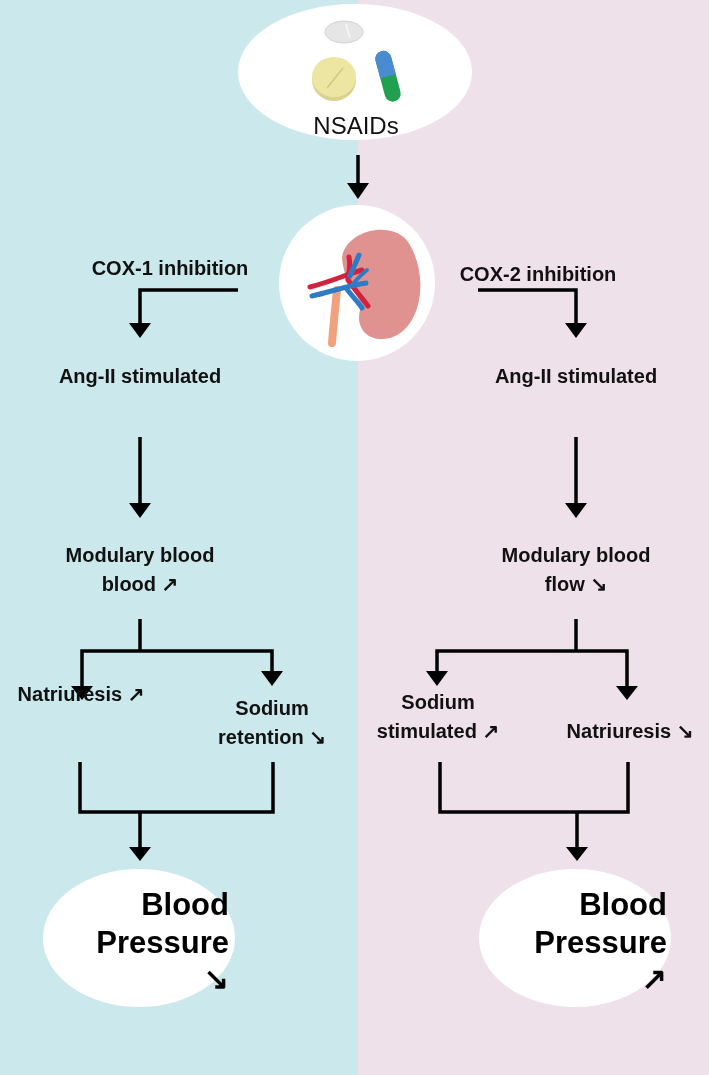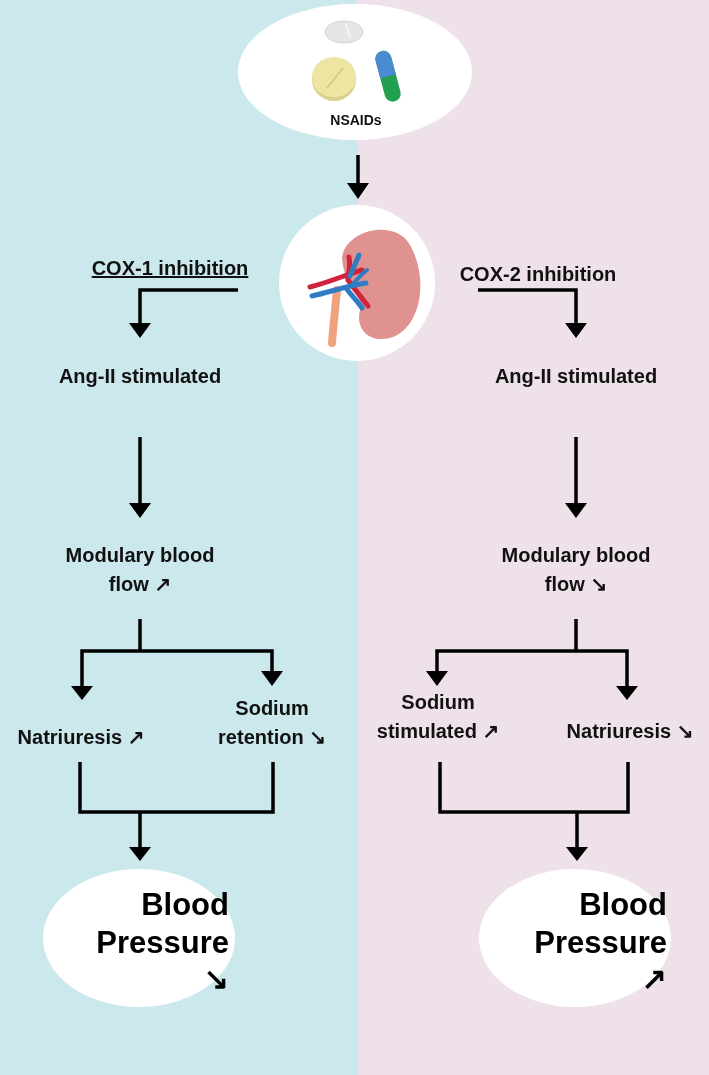--- a/index.html
+++ b/index.html
@@ -3,21 +3,21 @@
 <meta charset="utf-8">
 <style>
   html, body { margin: 0; padding: 0; }
   body { width: 709px; height: 1075px; position: relative; overflow: hidden; font-family: "Liberation Sans", sans-serif; }
   .bg-left { position: absolute; left: 0; top: 0; width: 358px; height: 1075px; }
   .bg-right { position: absolute; left: 358px; top: 0; width: 351px; height: 1075px; }
   svg.lines { position: absolute; left: 0; top: 0; width: 709px; height: 1075px; }
   .lbl { position: absolute; font-weight: bold; color: #111; text-align: center; font-size: 20px; line-height: 29px; white-space: nowrap; }
   .bp { position: absolute; font-weight: bold; color: #000; text-align: right; font-size: 31px; line-height: 38px; }
   .bp .arrow { font-size: 30px; line-height: 34px; display: block; }
-  .nsaid-label { position: absolute; left: 296px; top: 112px; width: 120px; text-align: center; font-weight: bold; font-size: 14px; color: #111; }
+  .nsaid-label { position: absolute; left: 296px; top: 112px; width: 120px; text-align: center; font-weight: normal; font-size: 24px; color: #111; }
 </style>
 </head>
 <body>
 
 <div class="bg-left" style="background: rgb(203, 232, 236);"></div>
 <div class="bg-right" style="background: rgb(239, 225, 234);"></div>
 
 <svg class="lines" viewBox="0 0 709 1075">
   <defs>
     <marker id="ah" viewBox="0 0 10 10" refX="5" refY="9" markerWidth="7.5" markerHeight="6" orient="auto-start-reverse" markerUnits="strokeWidth">
@@ -95,29 +95,29 @@
   <g>
     <polyline points="440,762 440,812 628,812 628,762" fill="none" stroke="#000" stroke-width="3.5"></polyline>
     <line x1="577" y1="812" x2="577" y2="847" stroke="#000" stroke-width="3.5"></line>
     <polygon points="566,847 588,847 577,861" fill="#000"></polygon>
   </g>
   <ellipse cx="575" cy="938" rx="96" ry="69" fill="#ffffff"></ellipse>
 </svg>
 
 <div class="nsaid-label">NSAIDs</div>
 
-<div class="lbl" style="left:60px; top:254px; width:220px;text-decoration:underline;">COX-1 inhibition</div>
+<div class="lbl" style="left:60px; top:254px; width:220px;">COX-1 inhibition</div>
 <div class="lbl" style="left:20px; top:362px; width:240px;">
   <div>Ang-II stimulated</div>
 </div>
 <div class="lbl" style="left:30px; top:541px; width:220px;">
   <div>Modulary blood</div>
-  <div>flow ↗</div>
+  <div>blood ↗</div>
 </div>
-<div class="lbl" style="left:0px; top:723px; width:162px;">Natriuresis ↗</div>
+<div class="lbl" style="left:0px; top:680px; width:162px;">Natriuresis ↗</div>
 <div class="lbl" style="left:196px; top:694px; width:152px;">
   <div>Sodium</div>
   <div>retention ↘</div>
 </div>
 <div class="bp" style="left:49px; top:886px; width:180px;">
   <div>Blood</div>
   <div>Pressure</div>
   <span class="arrow">↘</span>
 </div>
 

